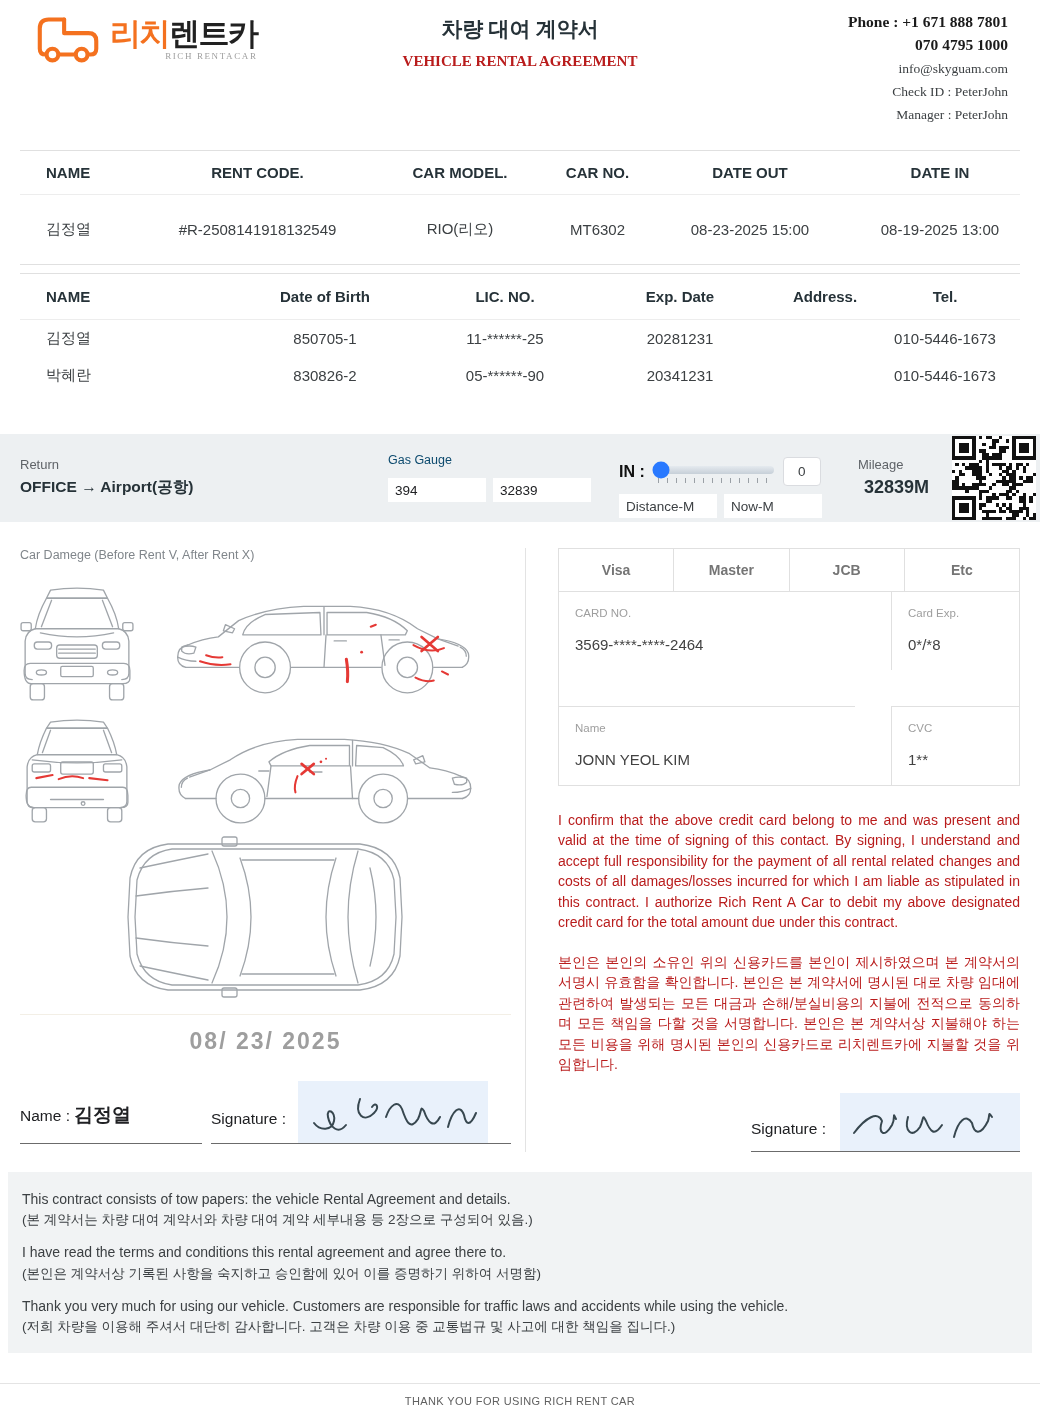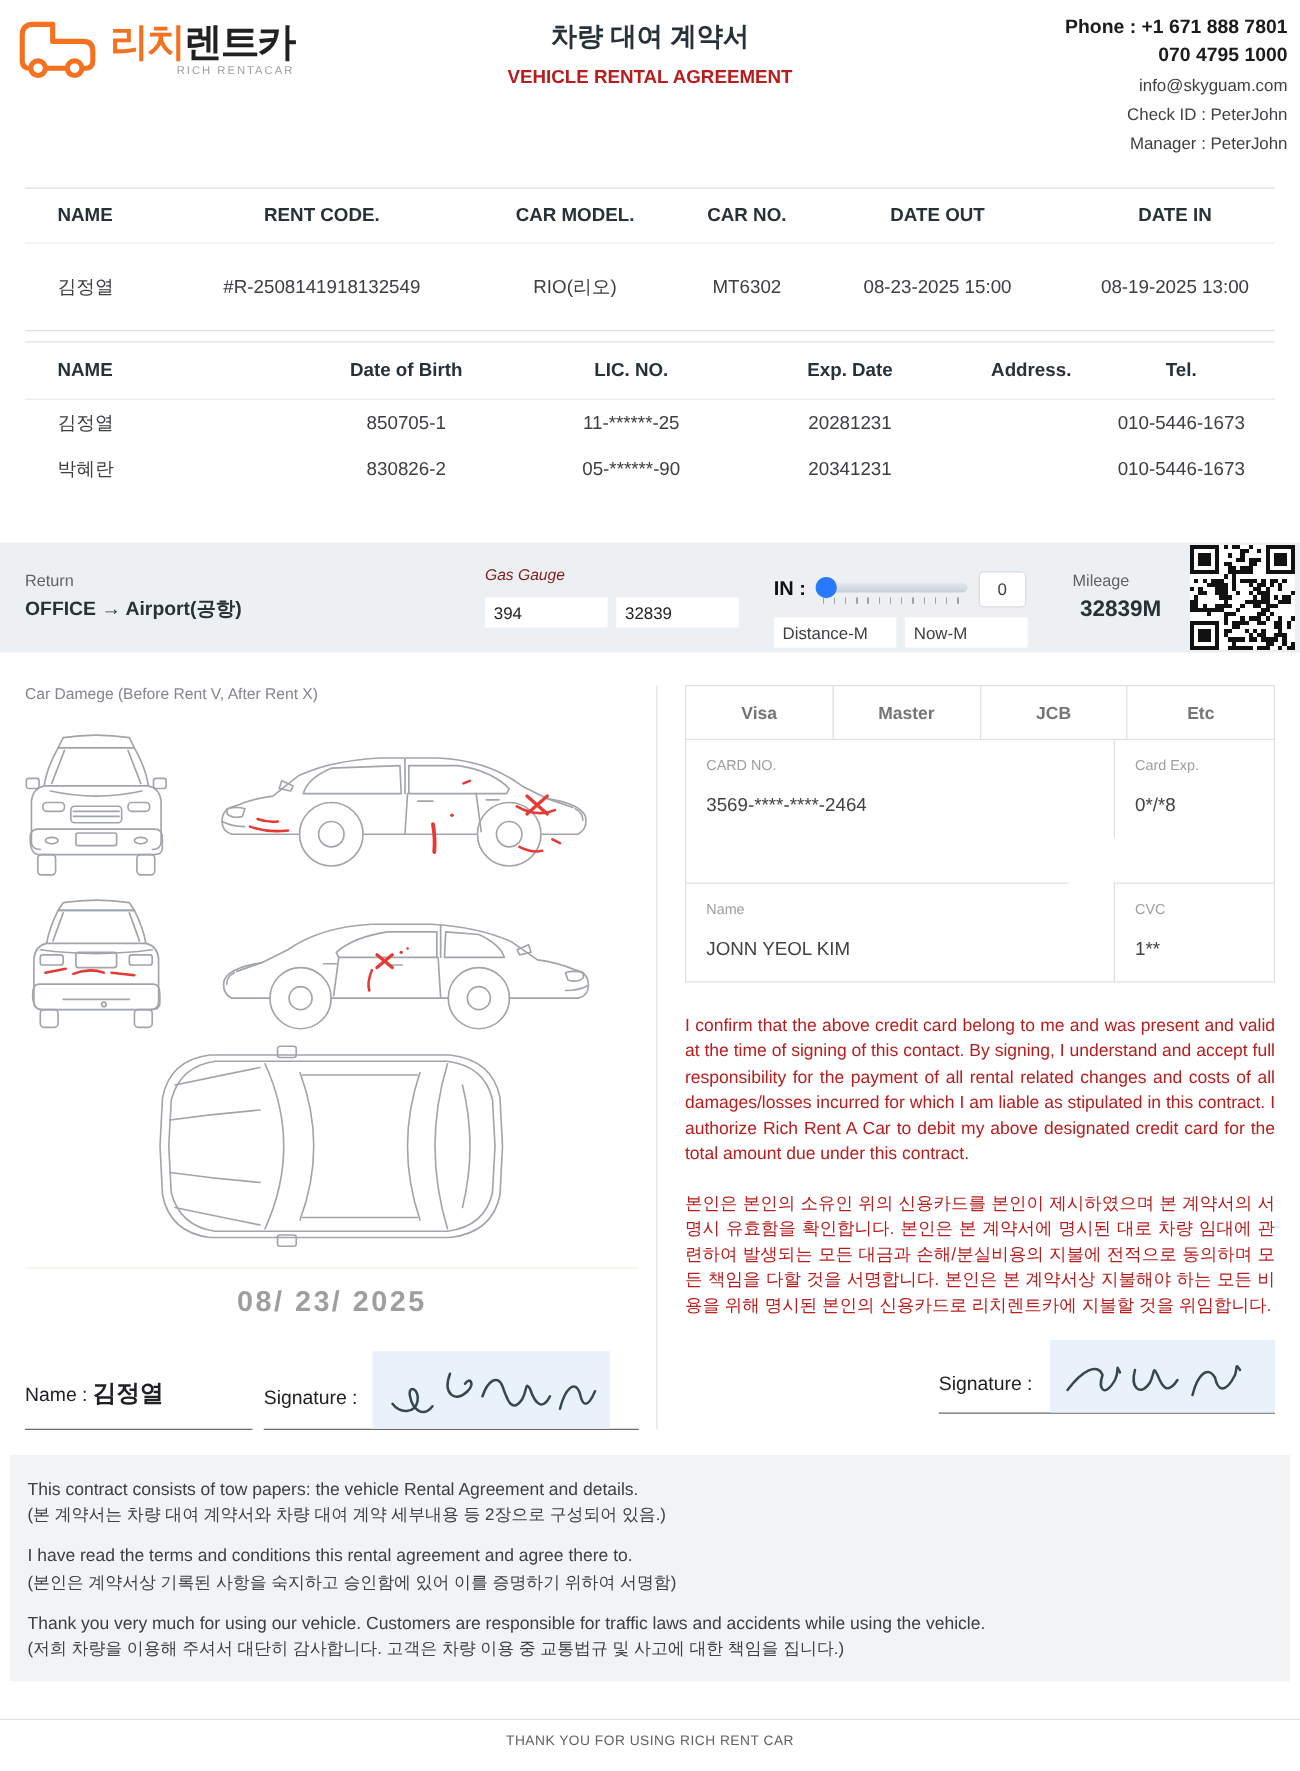--- a/index.html
+++ b/index.html
@@ -1,20 +1,20 @@
 <!DOCTYPE html>
 <html><head>
 <meta charset="utf-8">
 <style>
   html,body{margin:0;padding:0;background:#fff;}
   body{font-family:"Liberation Sans","DejaVu Sans",sans-serif;color:#202124;}
   .page{width:1040px;min-height:1417px;background:#fff;overflow:hidden;box-sizing:border-box;}
 
   
-  .top{display:flex;justify-content:space-between;align-items:flex-start;padding:10px 10px 0;height:150px;box-sizing:border-box;}
+  .top{display:flex;justify-content:space-between;align-items:flex-start;padding:10px 32px 0;height:150px;box-sizing:border-box;font-family:Liberation Serif, serif;}
   .logo{display:flex;align-items:flex-start;gap:4px;width:300px;}
   .logo svg{width:74px;height:56px;flex:0 0 auto;}
   .logo-text{line-height:1;margin-top:8px;}
   .logo-kr{font-size:31px;font-weight:800;letter-spacing:-1.5px;color:#212121;white-space:nowrap;}
   .logo-kr .orange{color:#f4711f;}
   .logo-sub{font-size:9px;color:#9e9e9e;letter-spacing:1.6px;text-align:right;margin-top:3px;}
   .title-block{text-align:center;margin-top:5px;}
   .title-kr{font-size:21px;font-weight:700;color:#263238;}
   .title-en{font-size:15px;font-weight:700;color:#b91c1c;margin-top:10px;}
   .contact{width:300px;text-align:right;font-size:13.5px;color:#3c4043;line-height:1.72;}
@@ -31,21 +31,21 @@
   #driver{margin-top:8px;border-top:1px solid #e0e0e0;}
   #driver thead tr{height:46px;border-bottom:1px solid #ededed;}
   #driver tbody tr{height:37px;}
 
   
   .gauge-bar{margin-top:40px;background:#edf0f2;height:88px;display:flex;align-items:center;padding:0 20px;box-sizing:border-box;position:relative;}
   .return-block{width:368px;}
   .return-label{font-size:13px;color:#5f6368;}
   .return-value{font-size:15.5px;font-weight:700;color:#263238;margin-top:5px;}
   .gas-block{display:flex;flex-direction:column;}
-  .gas-label{font-size:12.5px;color:#7f1d1d;height:17px;font-style:italic;}
+  .gas-label{font-size:12.5px;color:#0c4a6e;height:17px;}
   .slider-row{display:flex;align-items:center;gap:9px;margin-top:3px;}
   .io-label{font-size:16px;font-weight:800;color:#111;}
   .slider{width:120px;position:relative;padding:5px 0 0;}
   .slider-track{height:8px;border-radius:4px;background:linear-gradient(#e5eaef,#c6cfd8);position:relative;}
   .slider-fill{position:absolute;left:2px;right:2px;bottom:-1px;height:3px;border-radius:2px;background:#2979ff;}
   .slider-handle{position:absolute;top:50%;width:17px;height:17px;border-radius:50%;background:#2979ff;transform:translate(-50%,-50%);}
   .slider-handle.at-right{left:calc(100% - 7px);}
   .slider-handle.at-left{left:7px;}
   .ticks{height:5px;margin:4px 4px 0;background:repeating-linear-gradient(90deg,#9aa0a6 0 1px,transparent 1px 9px);}
   .gauge-val{width:38px;height:29px;border:1px solid #dadce0;border-radius:4px;background:#fff;display:flex;align-items:center;justify-content:center;font-size:13.5px;color:#3c4043;box-sizing:border-box;}
@@ -54,21 +54,21 @@
   input.gbox::placeholder{color:#3c4043;opacity:1;}
   .in-block{margin-left:28px;}
   .mileage-block{margin-left:32px;}
   .mileage-label{font-size:13px;color:#5f6368;padding-left:4px;}
   .mileage-value{font-size:18px;font-weight:700;color:#263238;margin-top:5px;padding-left:10px;}
   .qr{position:absolute;right:4px;top:2px;width:84px;height:84px;background:#fff;}
 
   
   .main{display:flex;margin:26px 20px 0;align-items:stretch;}
   .left-col{width:505px;box-sizing:border-box;padding-right:14px;}
-  .right-col{flex:1;border-left:1px solid #e3e3e3;padding-left:22px;box-sizing:border-box;}
+  .right-col{flex:1;border-left:1px solid #e3e3e3;padding-left:32px;box-sizing:border-box;}
   .damage-label{font-size:12.5px;color:#80868b;}
   .diagram-grid{margin-top:20px;}
   .diag-row{display:flex;align-items:center;gap:20px;margin-bottom:10px;}
   .date-divider{border-top:1px solid #f3efe6;margin-top:16px;}
   .rent-date{text-align:center;font-size:23px;font-weight:700;color:#9e9e9e;letter-spacing:2px;padding:13px 0 2px;}
   .sig-row-left{display:flex;align-items:flex-end;margin-top:24px;}
   .name-cell{width:182px;border-bottom:1px solid #6b6b6b;padding-bottom:15px;font-size:15.5px;color:#202124;white-space:nowrap;}
   .name-cell b{font-size:19px;margin-left:4px;}
   .sig-cell{flex:1;border-bottom:1px solid #6b6b6b;display:flex;align-items:flex-end;margin-left:9px;}
   .sig-cell .sig-label{font-size:15.5px;padding-bottom:15px;white-space:nowrap;}

